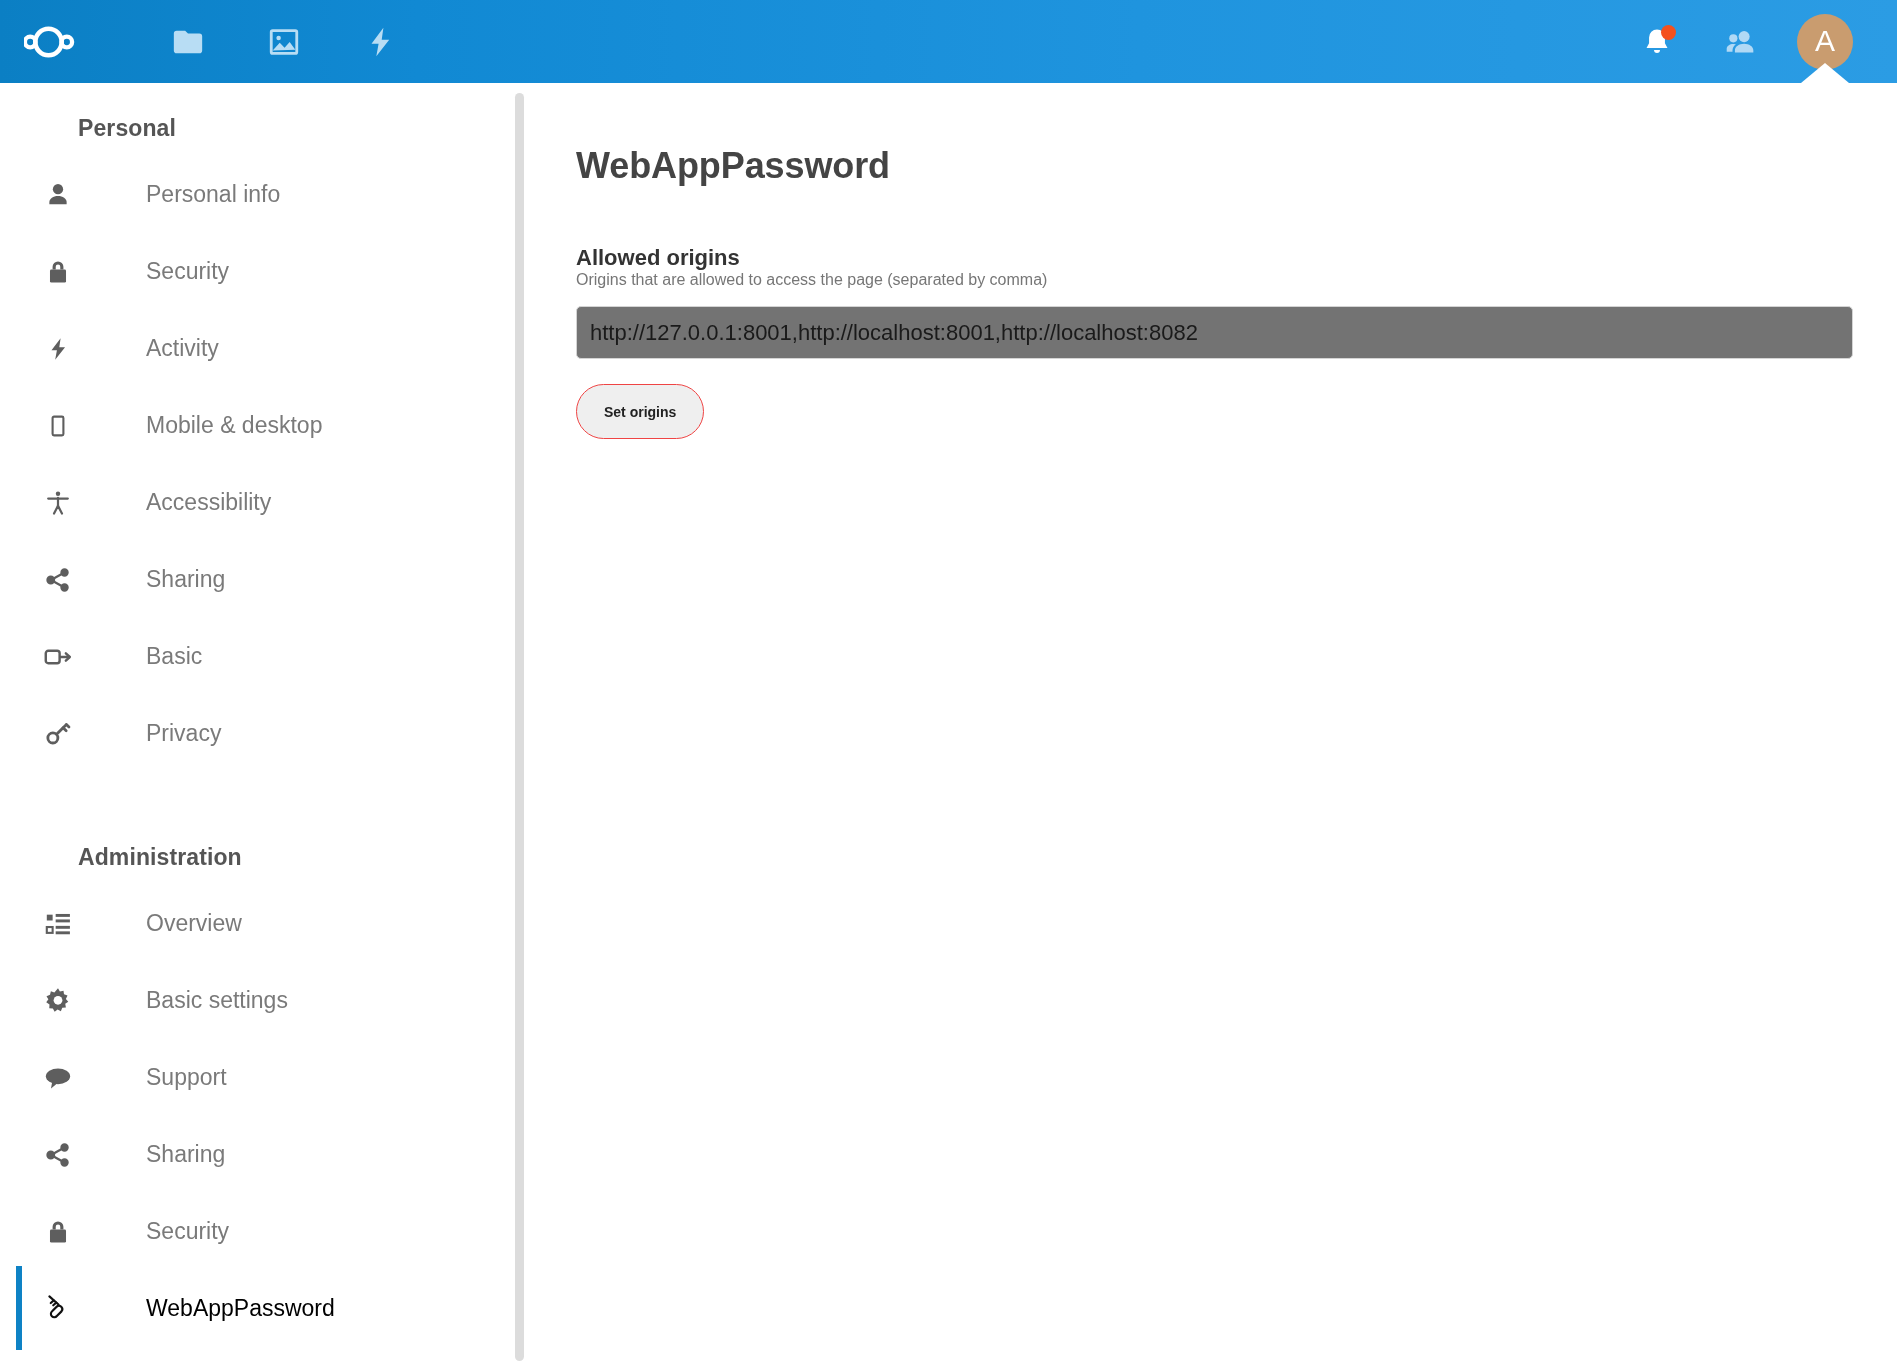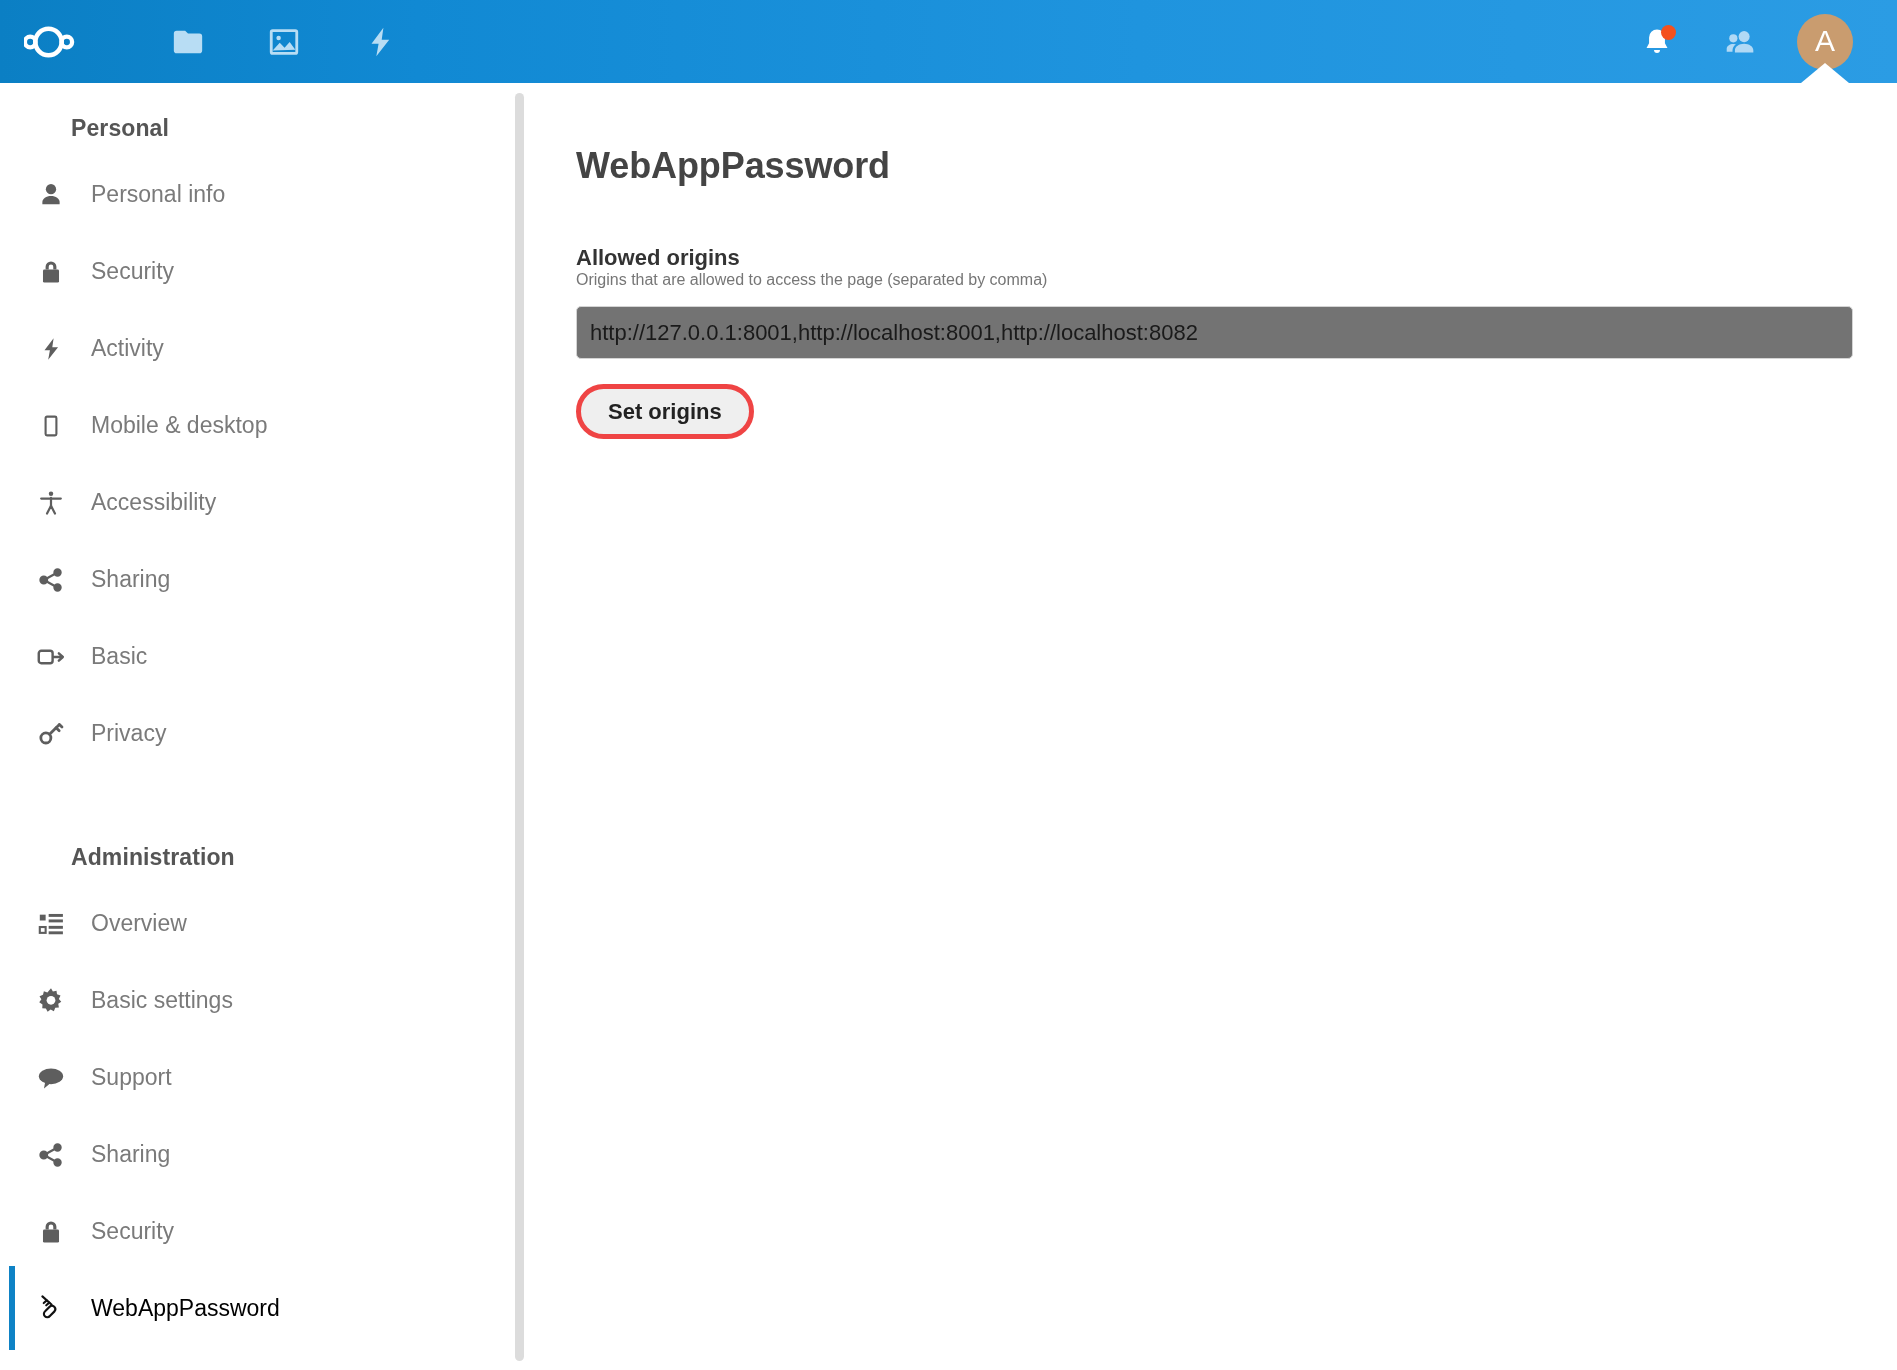--- a/index.html
+++ b/index.html
@@ -56,36 +56,37 @@
   .avatar-caret {
     position: absolute; bottom: 0; left: 50%; transform: translateX(-50%);
     width: 0; height: 0;
     border-left: 24px solid transparent;
     border-right: 24px solid transparent;
     border-bottom: 20px solid #ffffff;
   }
 
   
   .sidebar {
-    position: absolute; top: 83px; left: 9px;
+    position: absolute; top: 83px; left: 16px;
     width: 516px; height: 1287px;
     background: #ffffff;
     padding-top: 16px;
   }
   .sb-scroll { width: 100%; height: 100%; position: relative; }
   .sb-heading {
     font-size: 23px; font-weight: 700; color: #555555;
     padding: 16px 0 14px 62px; letter-spacing: 0.1px;
   }
   .sb-heading.admin { padding-top: 72px; }
   .sb-item {
     position: relative;
     display: flex; align-items: center;
     height: 77px; padding-left: 20px;
     cursor: pointer;
+    gap: 48px;
   }
   .sb-item .ico {
     width: 44px; min-width: 44px; height: 44px;
     display: flex; align-items: center; justify-content: center;
     margin-right: 18px;
   }
   .sb-item .lbl {
     font-size: 23px; color: #7a7a7a; line-height: 1;
   }
   .sb-item.active .lbl { color: #000000; }
@@ -124,23 +125,23 @@
     border: 1px solid #d4d4d4; border-radius: 5px;
     padding: 0 13px;
     font-size: 22px; color: #1a1a1a;
     font-family: "Liberation Sans", sans-serif;
     background: #737373;
     outline: none;
   }
   .set-btn {
     margin-top: 25px;
     height: 55px; padding: 0 27px;
-    background: #efefef; border: 5px solid #ef4444;
+    background: #efefef; border: 1px solid #ef4444;
     border-radius: 28px;
-    font-size: 22px; font-weight: 700; color: #222222;
+    font-size: 14px; font-weight: 700; color: #222222;
     font-family: "Liberation Sans", sans-serif;
     cursor: pointer;
   }
   svg { display: block; }
 </style>
 </head>
 <body>
 
 <div class="app">
 

